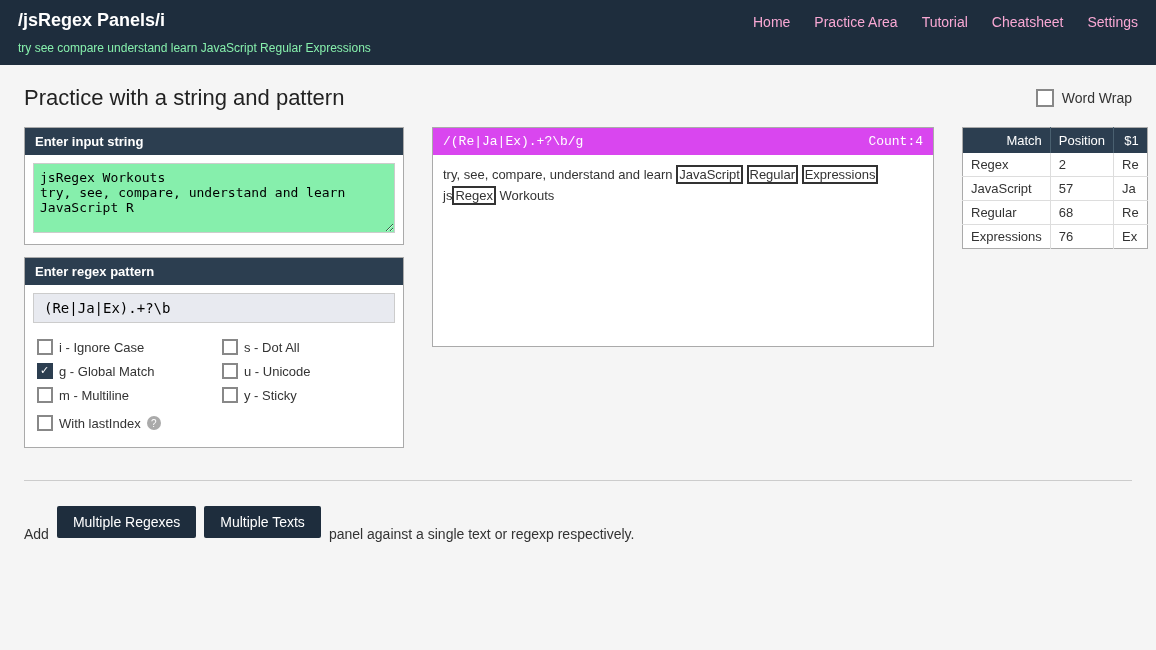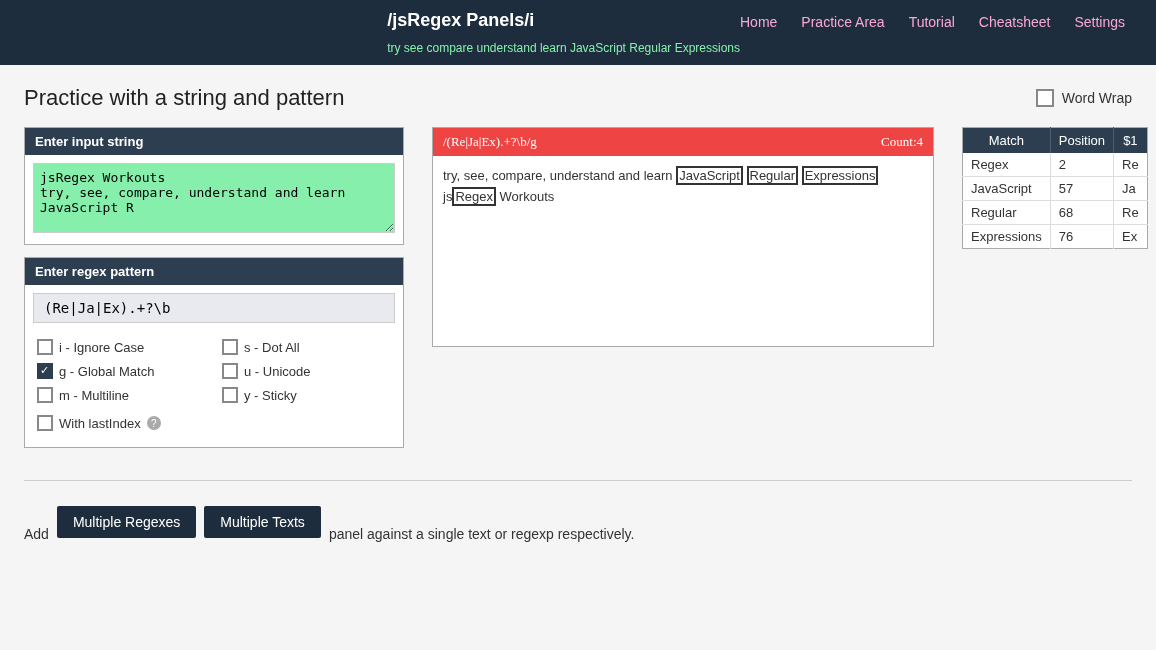--- a/index.html
+++ b/index.html
@@ -9,24 +9,24 @@
       background: #f5f5f5;
       color: #333;
       width: 1156px;
       min-height: 650px;
     }
 
     
     .navbar {
       background: #1e2d3d;
       color: #fff;
-      padding: 10px 31px;
+      padding: 10px 18px;
       display: flex;
       align-items: flex-start;
-      justify-content: flex-end;
+      justify-content: space-between;
     }
     .navbar-brand h1 {
       font-size: 18px;
       font-weight: bold;
       color: #fff;
     }
     .navbar-brand p {
       font-size: 12px;
       color: #86efac;
       margin-top: 10px;
@@ -182,25 +182,25 @@
     }
 
     
     .middle-panel {
       flex: 1;
       border: 1px solid #aaa;
       background: #fff;
       min-height: 220px;
     }
     .middle-header {
-      background: #ef4444;
+      background: #d946ef;
       color: #fff;
       padding: 6px 10px;
       font-size: 13px;
-      font-family: Liberation Serif, serif;
+      font-family: Liberation Mono, monospace;
       display: flex;
       justify-content: space-between;
       align-items: center;
     }
     .count-badge {
       font-size: 13px;
       color: #fff;
     }
     .middle-body {
       padding: 10px;
@@ -222,21 +222,21 @@
     .results-table {
       width: 100%;
       border-collapse: collapse;
       border: 1px solid #aaa;
       font-size: 13px;
     }
     .results-table th {
       background: #2c3e50;
       color: #fff;
       padding: 5px 8px;
-      text-align: center;
+      text-align: right;
       font-weight: normal;
       border-right: 1px solid #4a6070;
     }
     .results-table th:last-child { border-right: none; }
     .results-table td {
       padding: 4px 8px;
       border-bottom: 1px solid #ddd;
       border-right: 1px solid #ddd;
       background: #fff;
     }

